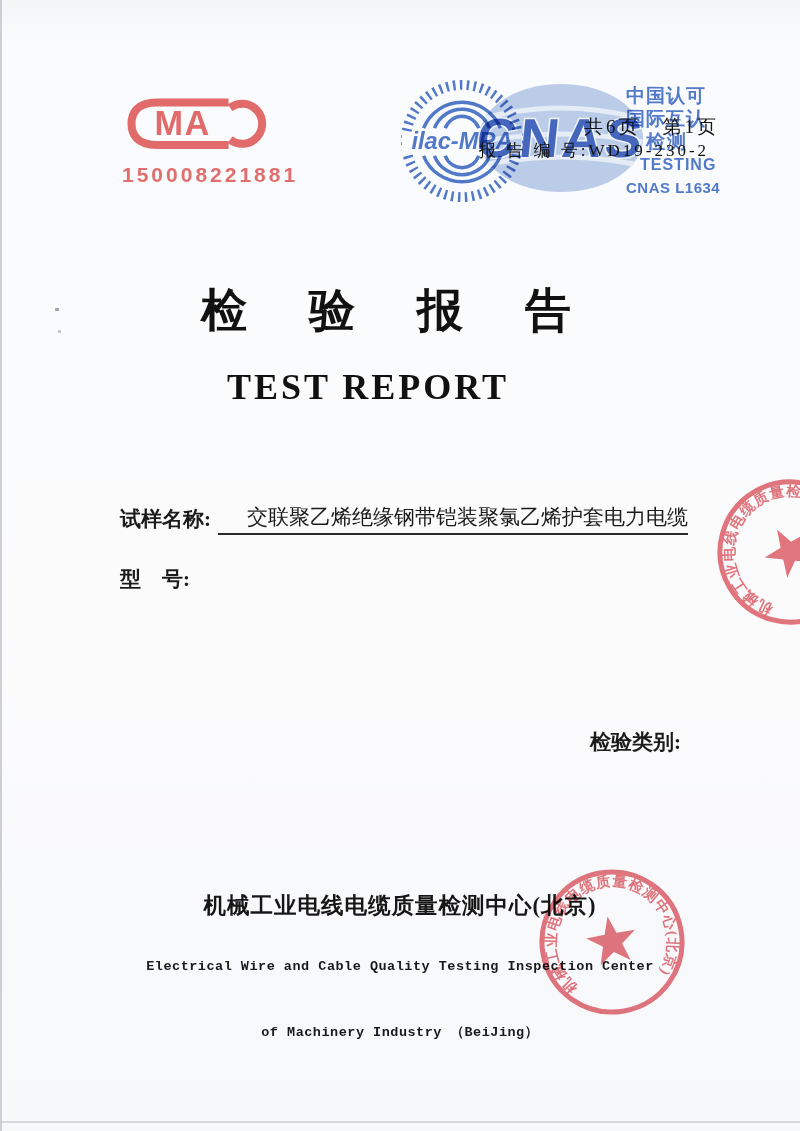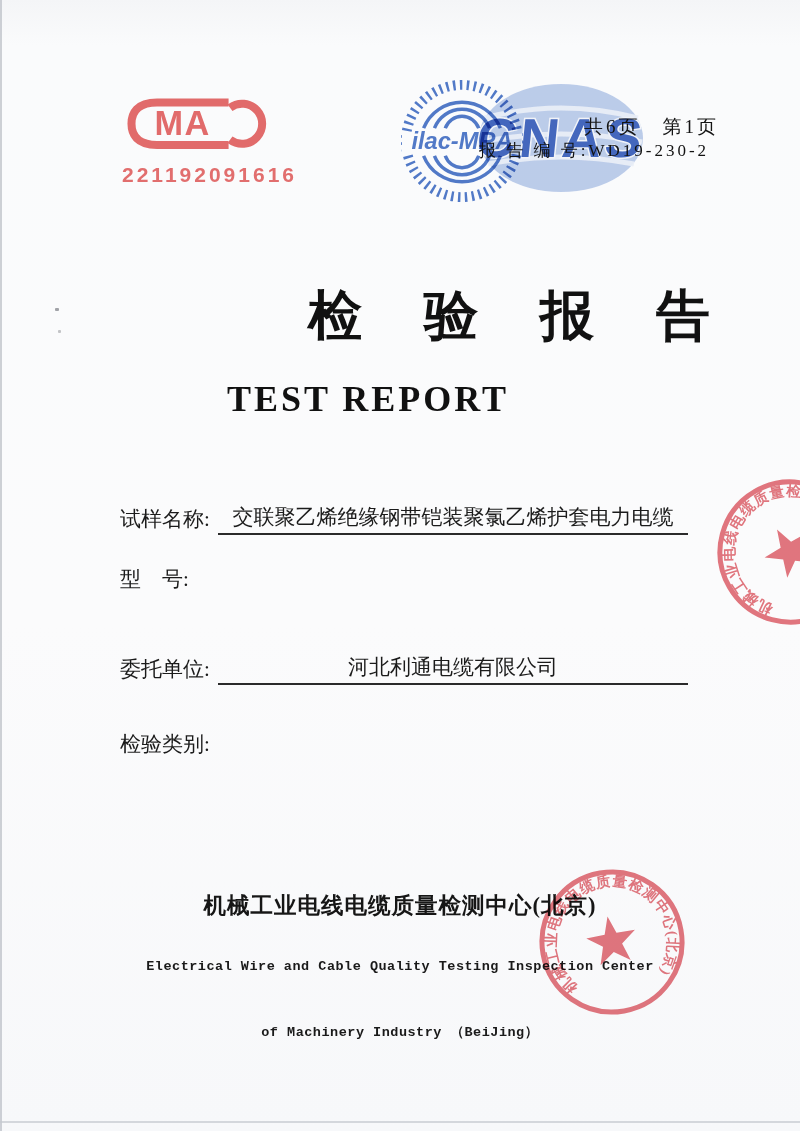--- a/index.html
+++ b/index.html
@@ -33,29 +33,29 @@
   .cnas-col .l-zh{font-size:19px;letter-spacing:1px;}
   .cnas-col .l-jc{padding-left:20px;font-size:19px;letter-spacing:2px;}
   .cnas-col .l-testing{padding-left:14px;font-size:16px;letter-spacing:1px;}
   .cnas-col .l-no{font-size:15px;letter-spacing:.5px;}
 
   
   .pages-info{left:584px;top:114px;font-size:19px;letter-spacing:3px;white-space:nowrap;z-index:6;color:#141414;}
   .report-no{left:479px;top:139px;font-size:17px;letter-spacing:3px;white-space:nowrap;z-index:6;color:#121212;}
 
   
-  .title-zh{left:0;top:280px;width:772px;text-align:right;font-size:54px;font-weight:bold;
+  .title-zh{left:0;top:280px;width:772px;text-align:center;font-size:46px;font-weight:bold;
     letter-spacing:62px;text-indent:62px;white-space:nowrap;color:#111;}
-  .title-en{left:0;top:378px;width:736px;text-align:center;font-size:36px;font-weight:bold;
+  .title-en{left:0;top:366px;width:736px;text-align:center;font-size:36px;font-weight:bold;
     letter-spacing:3px;color:#111;}
 
   
   .field{left:120px;width:568px;height:32px;display:flex;align-items:flex-end;font-size:21px;}
-  .field .lbl{width:98px;flex:0 0 98px;white-space:nowrap;padding-bottom:2px;}
-  .field .line{flex:1;border-bottom:2px solid #2b2b2b;text-align:center;padding-bottom:2px;white-space:nowrap;}
+  .field .lbl{width:98px;flex:0 0 98px;white-space:nowrap;padding-bottom:2px;font-weight:bold;}
+  .field .line{flex:1;border-bottom:2px solid #2b2b2b;text-align:right;padding-bottom:2px;white-space:nowrap;}
 
   
   .org-zh{left:0;top:890px;width:800px;text-align:center;font-size:22.5px;font-weight:bold;letter-spacing:1px;color:#161616;}
   .org-en{left:0;width:800px;text-align:center;
     font-family:"Liberation Mono","DejaVu Sans Mono",monospace;
     font-size:13.5px;font-weight:700;letter-spacing:.5px;color:#1a1a1a;margin-top:21px;}
   .org-en1{top:938px;} .org-en2{top:1002px;}
 
   
   .seal{mix-blend-mode:multiply;opacity:.85;}
@@ -70,21 +70,21 @@
   <div class="abs edge-left"></div>
   <div class="abs edge-bottom"></div>
   <div class="abs speck" style="left:55px;top:308px;"></div>
   <div class="abs speck" style="left:58px;top:330px;width:3px;opacity:.5;"></div>
 
   <svg class="abs cma" style="left:122px;top:86px;" width="146" height="74" viewBox="0 0 200 80">
     <path d="M 146,12 H 48 C 20,12 13,27 13,41 C 13,55 20,70 48,70 H 146" fill="none" stroke="#e4605f" stroke-width="11"></path>
     <path d="M 148,19 A 27.5 27.5 0 1 1 148,63" fill="none" stroke="#e4605f" stroke-width="11"></path>
     <text x="83" y="57" text-anchor="middle" font-family="Liberation Sans, DejaVu Sans, sans-serif" font-size="47" font-weight="bold" letter-spacing="2" fill="#e4605f">MA</text>
   </svg>
-  <div class="abs cma-no">221192091616</div>
+  <div class="abs cma-no">150008221881</div>
 
   <svg class="abs blue-stamp" style="left:398px;top:77px;" width="128" height="128" viewBox="0 0 130 130">
     <circle cx="65" cy="65" r="57" fill="none" stroke="#3f6cc4" stroke-width="10" stroke-dasharray="2.5 4.5"></circle>
     <g fill="none" stroke="#3f6cc4" stroke-width="3.5">
       <path d="M 48,52 A 18 18 0 0 1 82,52"></path>
       <path d="M 37,52 A 30 30 0 0 1 93,52"></path>
       <path d="M 26,52 A 42 42 0 0 1 104,52"></path>
       <path d="M 48,80 A 18 18 0 0 0 82,80"></path>
       <path d="M 37,80 A 30 30 0 0 0 93,80"></path>
       <path d="M 26,80 A 42 42 0 0 0 104,80"></path>
@@ -96,39 +96,42 @@
   <svg class="abs blue-stamp" style="left:472px;top:80px;" width="178" height="118" viewBox="0 0 178 118">
     <ellipse cx="89" cy="58" rx="82" ry="54" fill="#7e9ed8" opacity=".55"></ellipse>
     <g fill="none" stroke="#eef2fa" stroke-width="5" opacity=".9">
       <path d="M 12,38 Q 89,18 166,38"></path>
       <path d="M 8,62 Q 89,46 170,62"></path>
       <path d="M 16,84 Q 89,70 162,84"></path>
     </g>
     <text x="89" y="77" text-anchor="middle" font-family="Liberation Sans, DejaVu Sans, sans-serif" font-size="55" font-weight="bold" letter-spacing="3" fill="#3059b8" stroke="#f5f7fb" stroke-width="3" paint-order="stroke" transform="skewX(-6)" transform-origin="89 58">CNAS</text>
   </svg>
 
+  <div class="abs cnas-col">
+    <div class="l-zh">中国认可</div>
+    <div class="l-zh">国际互认</div>
+    <div class="l-jc">检测</div>
+    <div class="l-testing">TESTING</div>
+    <div class="l-no">CNAS L1634</div>
+  </div>
 
   <div class="abs pages-info">共6页　第1页</div>
   <div class="abs report-no">报 告 编 号:WD19-230-2</div>
 
   <div class="abs title-zh">检验报告</div>
   <div class="abs title-en">TEST REPORT</div>
 
   <div class="abs field" style="top:503px;">
     <span class="lbl">试样名称:</span>
     <span class="line">交联聚乙烯绝缘钢带铠装聚氯乙烯护套电力电缆</span>
   </div>
   <div class="abs field" style="top:563px;">
     <span class="lbl">型　号:</span>
   </div>
-  <div class="abs field" style="top:653px;">
-    <span class="lbl">委托单位:</span>
-    <span class="line">河北利通电缆有限公司</span>
-  </div>
-  <div class="abs field" style="top:728px;">
+  <div class="abs field" style="top:728px;flex-direction:column;">
     <span class="lbl">检验类别:</span>
   </div>
 
   <div class="abs org-zh">机械工业电线电缆质量检测中心(北京)</div>
   <div class="abs org-en org-en1">Electrical Wire and Cable Quality Testing Inspection Center</div>
   <div class="abs org-en org-en2">of Machinery Industry （BeiJing）</div>
 
   <svg class="abs seal seal-mid" width="170" height="170" viewBox="0 0 170 170">
     <circle cx="85" cy="85" r="70" fill="none" stroke="#df5f68" stroke-width="5"></circle>
     <polygon points="85,59 91,76.7 109.7,77 94.7,88.2 100.3,106 85,95.2 69.7,106 75.3,88.2 60.3,77 79,76.7" fill="#df5f68"></polygon>

